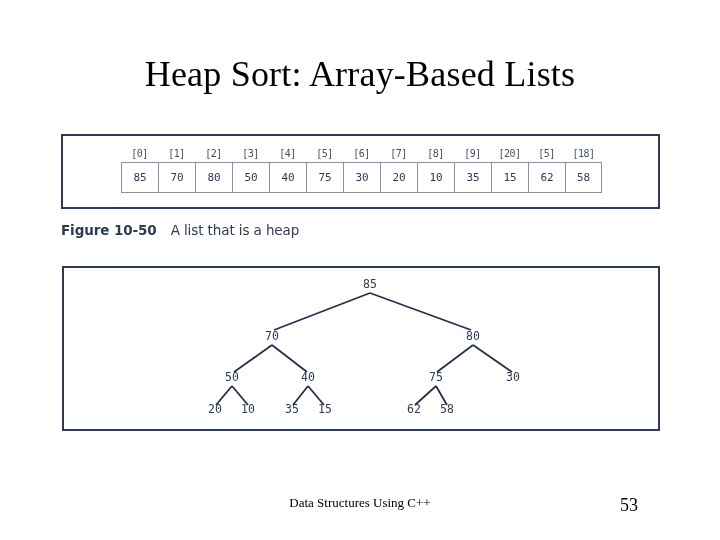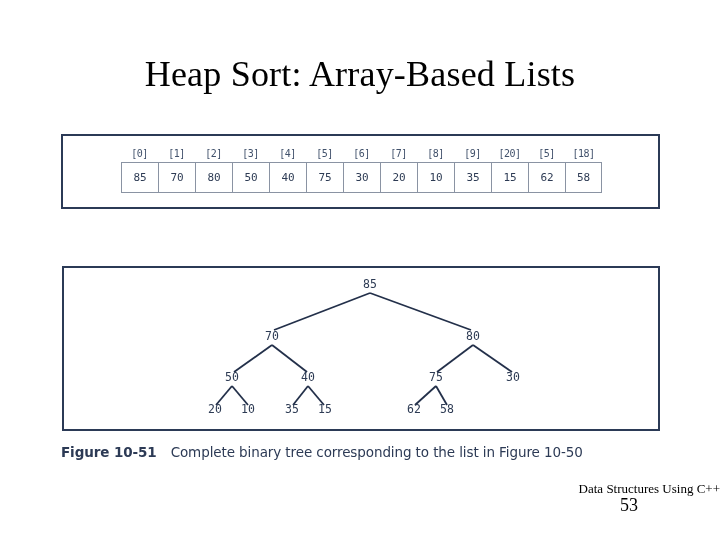--- a/index.html
+++ b/index.html
@@ -133,23 +133,23 @@
   .tree-edge {
     stroke: #23304a;
     stroke-width: 1.8;
     fill: none;
   }
 
   
   #footer-text {
     position: absolute;
     left: 0;
-    top: 481px;
-    width: 720px;
-    text-align: right;
+    top: 495px;
+    width: 720px;
+    text-align: center;
     font-family: "Liberation Serif", serif;
     font-size: 13px;
     color: #000000;
   }
   #footer-page {
     position: absolute;
     left: 620px;
     top: 495px;
     width: 50px;
     text-align: left;
@@ -193,20 +193,23 @@
           <div class="array-cell">20</div>
           <div class="array-cell">10</div>
           <div class="array-cell">35</div>
           <div class="array-cell">15</div>
           <div class="array-cell">62</div>
           <div class="array-cell">58</div>
         </div>
     </div>
   </div>
 
+  <div class="caption" id="caption-1050">
+    <span class="cap-label">Figure 10-50</span><span class="cap-text">A list that is a heap</span>
+  </div>
 
   <div class="figure-box" id="figure-1051-box"></div>
 
   <svg id="tree-svg" viewBox="0 0 598 165">
     <g id="tree-edges">
         <line x1="308" y1="27" x2="212" y2="64" class="tree-edge"></line>
         <line x1="308" y1="27" x2="409" y2="64" class="tree-edge"></line>
         <line x1="210" y1="79" x2="172" y2="106" class="tree-edge"></line>
         <line x1="210" y1="79" x2="245" y2="106" class="tree-edge"></line>
         <line x1="411" y1="79" x2="375" y2="106" class="tree-edge"></line>
@@ -228,20 +231,17 @@
         <text x="451" y="115" class="tree-label">30</text>
         <text x="153" y="147" class="tree-label">20</text>
         <text x="186" y="147" class="tree-label">10</text>
         <text x="230" y="147" class="tree-label">35</text>
         <text x="263" y="147" class="tree-label">15</text>
         <text x="352" y="147" class="tree-label">62</text>
         <text x="385" y="147" class="tree-label">58</text>
       </g>
   </svg>
 
-  <div class="caption" id="caption-1051">
-    <span class="cap-label">Figure 10-51</span><span class="cap-text">Complete binary tree corresponding to the list in Figure 10-50</span>
-  </div>
 
   <div id="footer-text">Data Structures Using C++</div>
   <div id="footer-page">53</div>
 
 </div>
 
 </body></html>

